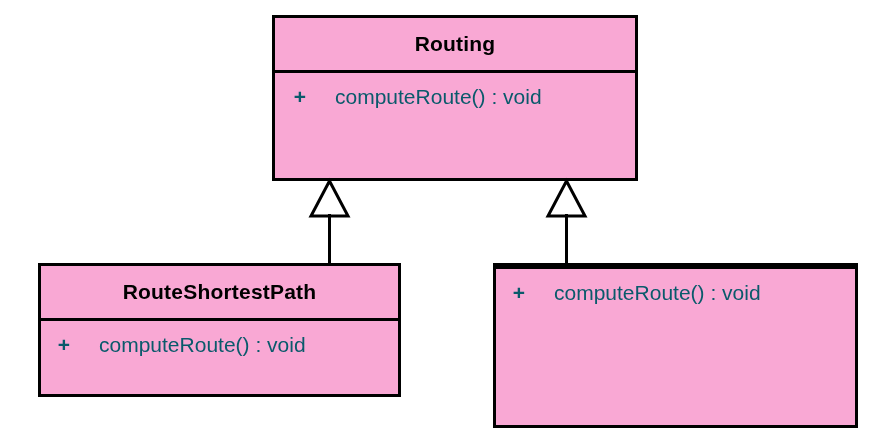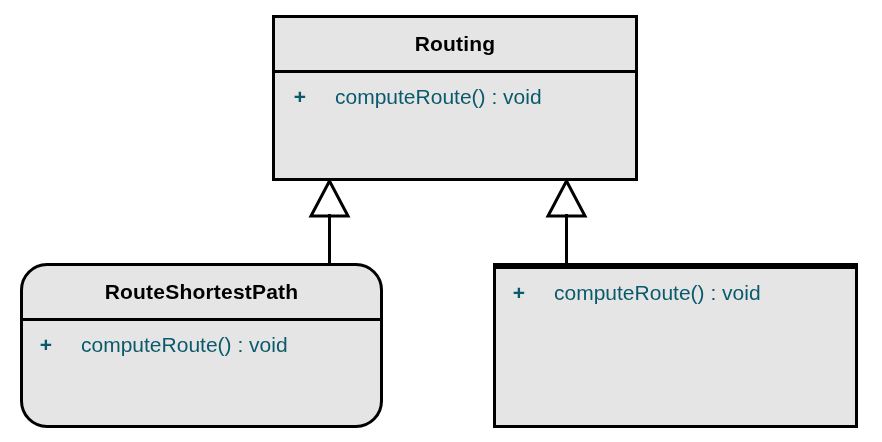--- a/index.html
+++ b/index.html
@@ -15,21 +15,21 @@
     position: relative;
     width: 882px;
     height: 442px;
     background: #ffffff;
     overflow: hidden;
   }
 
   
   .uml-class {
     position: absolute;
-    background: #e5e5e5;
+    background: #f9a8d4;
     border: 3px solid #000000;
     box-sizing: border-box;
     display: flex;
     flex-direction: column;
   }
   .uml-class-name {
     box-sizing: border-box;
     display: flex;
     align-items: center;
     justify-content: center;
@@ -80,25 +80,24 @@
     font-size: 21px;
   }
   #class-routing .uml-visibility {
     width: 26px;
     margin-left: 12px;
     margin-right: 22px;
   }
 
   
   #class-route-shortest-path {
-    left: 20px;
+    left: 38px;
     top: 263px;
     width: 363px;
-    height: 165px;
-    border-radius: 27px;
+    height: 134px;
   }
   #class-route-shortest-time-way {
     left: 493px;
     top: 263px;
     width: 365px;
     height: 165px;
   }
   .uml-class.subclass .uml-class-name {
     height: 52px;
     font-size: 21px;

